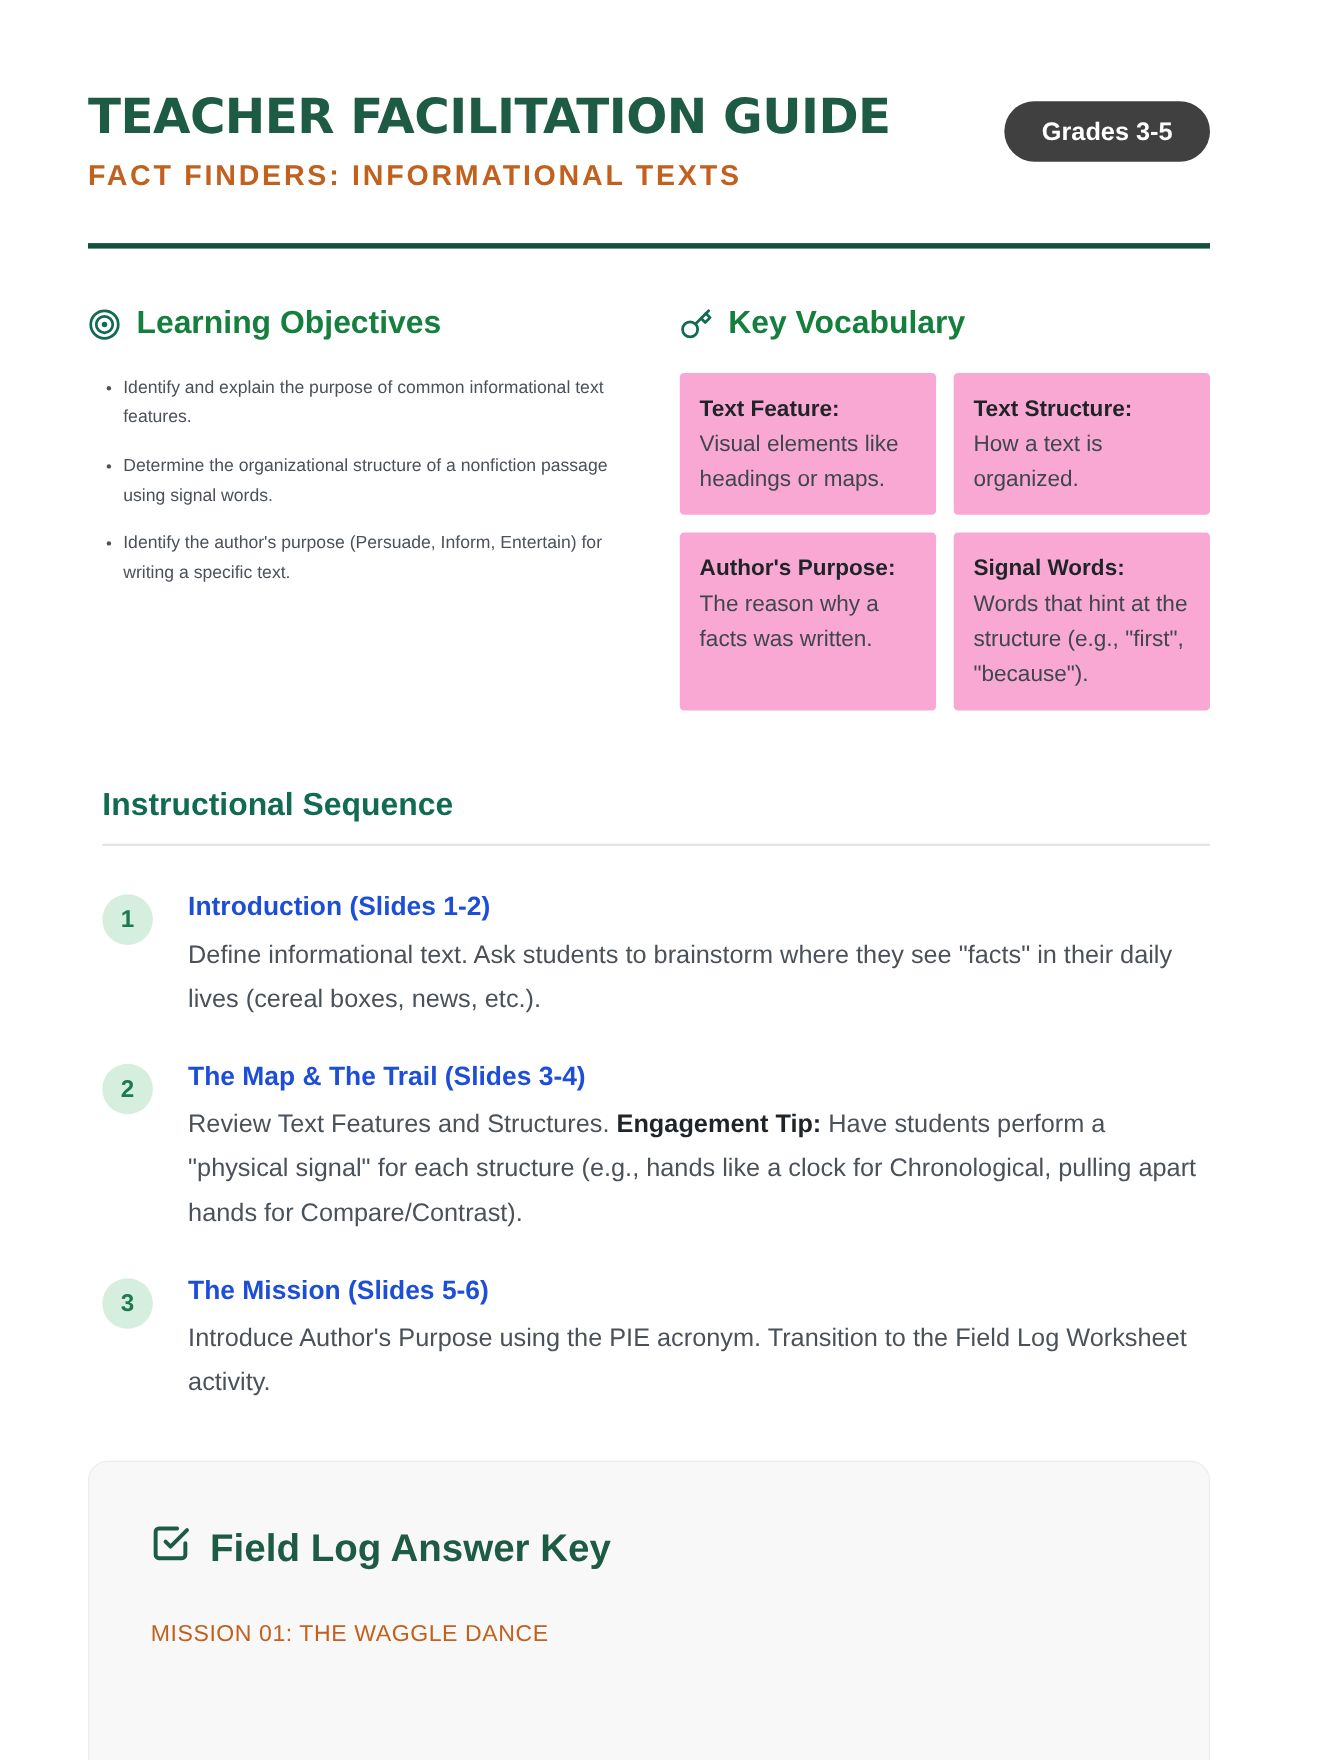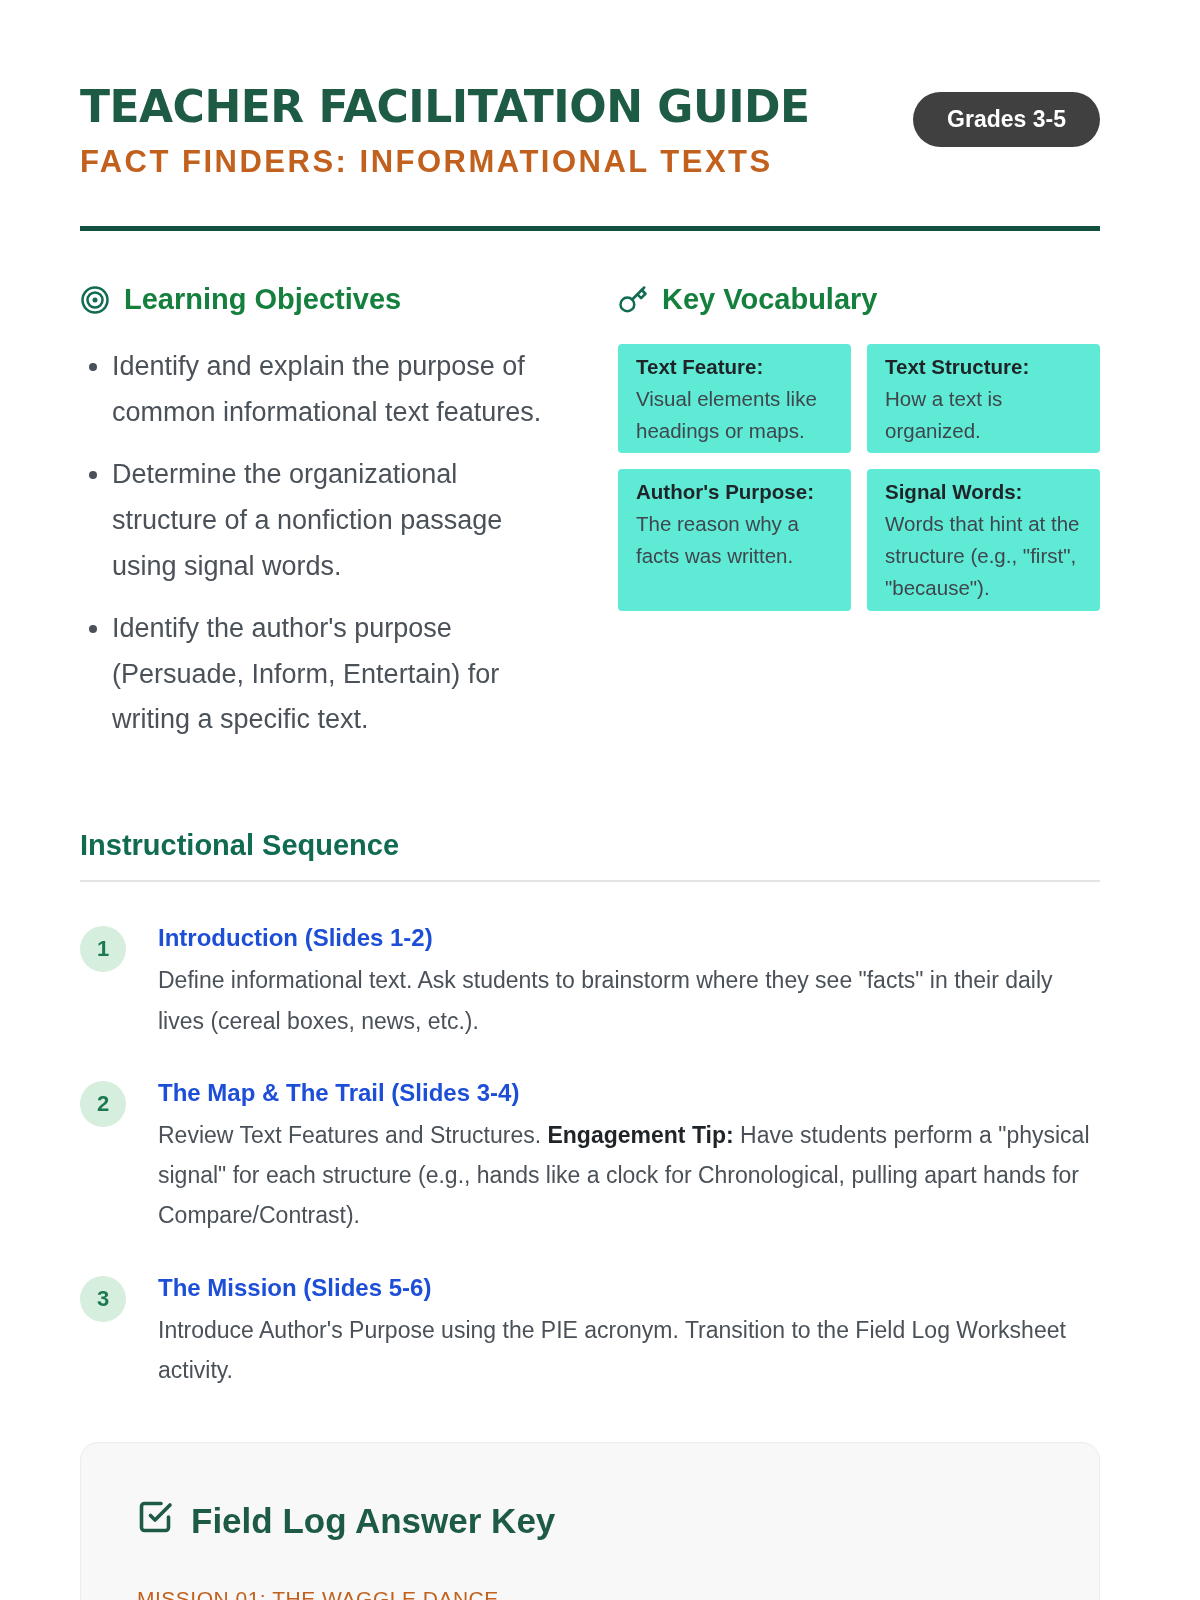--- a/index.html
+++ b/index.html
@@ -17,21 +17,21 @@
     font-family: "DejaVu Sans", sans-serif;
     font-weight: 800;
     font-size: 44px;
     letter-spacing: -0.5px;
     color: #1e5b45;
     line-height: 1.05;
     text-align: right;
   }
   .page-subtitle {
     margin-top: 14px;
-    font-size: 31px;
+    font-size: 26px;
     font-weight: 700;
     letter-spacing: 2.5px;
     color: #c2611e;
   }
   .grade-badge {
     flex: 0 0 auto;
     margin-top: 8px;
     background: #404040;
     color: #ffffff;
     font-weight: 700;
@@ -60,43 +60,43 @@
     gap: 14px;
     font-size: 29px;
     font-weight: 700;
     color: #15803d;
     margin-bottom: 28px;
   }
   .section-heading .icon { display: inline-flex; flex: 0 0 auto; }
 
   .objectives-list { padding-left: 32px; }
   .objectives-list li {
-    font-size: 27px;
+    font-size: 16px;
     line-height: 1.7;
     margin-bottom: 16px;
     color: #4a5158;
   }
 
   .vocab-grid {
     display: grid;
     grid-template-columns: 1fr 1fr;
     gap: 16px;
   }
   .vocab-card {
-    background: #5eead4;
+    background: #f9a8d4;
     border-radius: 4px;
-    padding: 7px 18px;
+    padding: 17px 18px;
     font-size: 20.5px;
     line-height: 1.55;
   }
   .vocab-card .term { display: block; color: #1f2428; font-weight: 700; }
   .vocab-card .definition { color: #3f464d; }
 
   
-  .sequence { margin-top: 70px; }
+  .sequence { margin-top: 70px; margin-left: 13px; }
   .seq-heading {
     font-size: 29px;
     font-weight: 700;
     color: #116b52;
   }
   .seq-rule {
     border: none;
     border-top: 2px solid #e4e4e4;
     margin: 18px 0 42px 0;
   }

